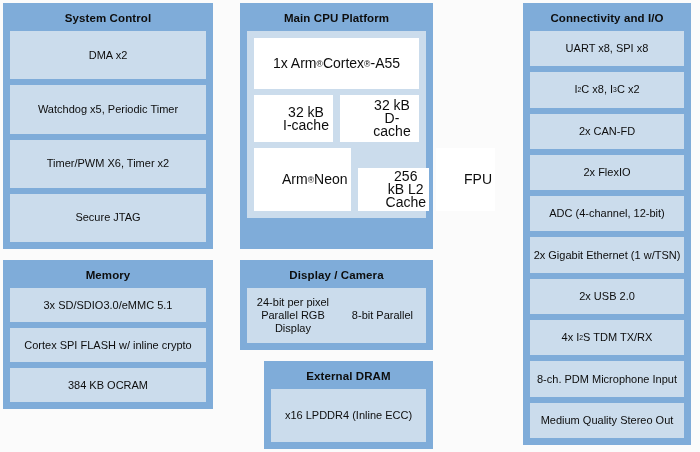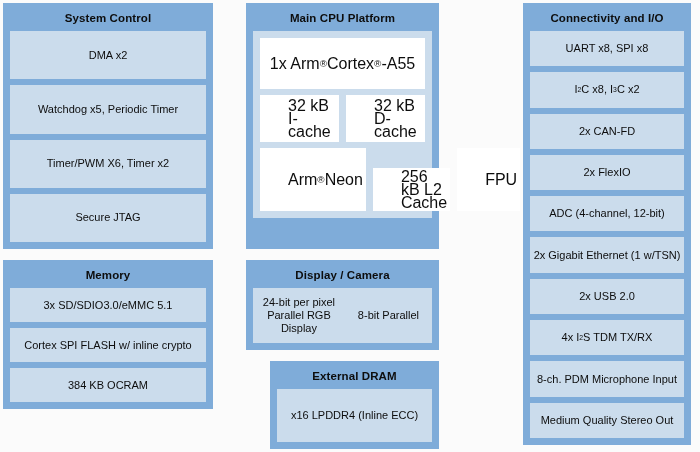--- a/index.html
+++ b/index.html
@@ -20,21 +20,21 @@
     background: #fbfbfb;
   }
 
   
   .column {
     position: absolute;
     display: flex;
     flex-direction: column;
   }
   #col-left   { left: 3px;   top: 3px; width: 210px; height: 406px; }
-  #col-mid    { left: 246px; top: 3px; width: 193px; height: 446px; }
+  #col-mid    { left: 240px; top: 3px; width: 193px; height: 446px; }
   #col-right  { left: 483px; top: 3px; width: 248px; height: 442px; align-items: center; }
 
   
   .panel {
     background: #7facd9;
     box-sizing: border-box;
     padding: 6px 7px 7px 7px;
     display: flex;
     flex-direction: column;
   }
@@ -89,26 +89,26 @@
     margin-bottom: 24px;
     padding: 7px;
     box-sizing: border-box;
     display: flex;
     flex-direction: column;
     gap: 6px;
   }
   .cpu-box {
     background: #ffffff;
     color: #0d0d0d;
-    font-size: 16px;
+    font-size: 14px;
     line-height: 13px;
     display: flex;
     align-items: center;
     justify-content: center;
-    text-align: left;
+    text-align: center;
     box-sizing: border-box;
     padding: 2px 3px;
   }
   .cpu-row {
     display: flex;
     gap: 7px;
     flex: 1 1 0;
   }
   .cpu-row > .cpu-box { flex: 1 1 0; padding-left: 28px; }
   #cpu-core { flex: 1 1 0; }

